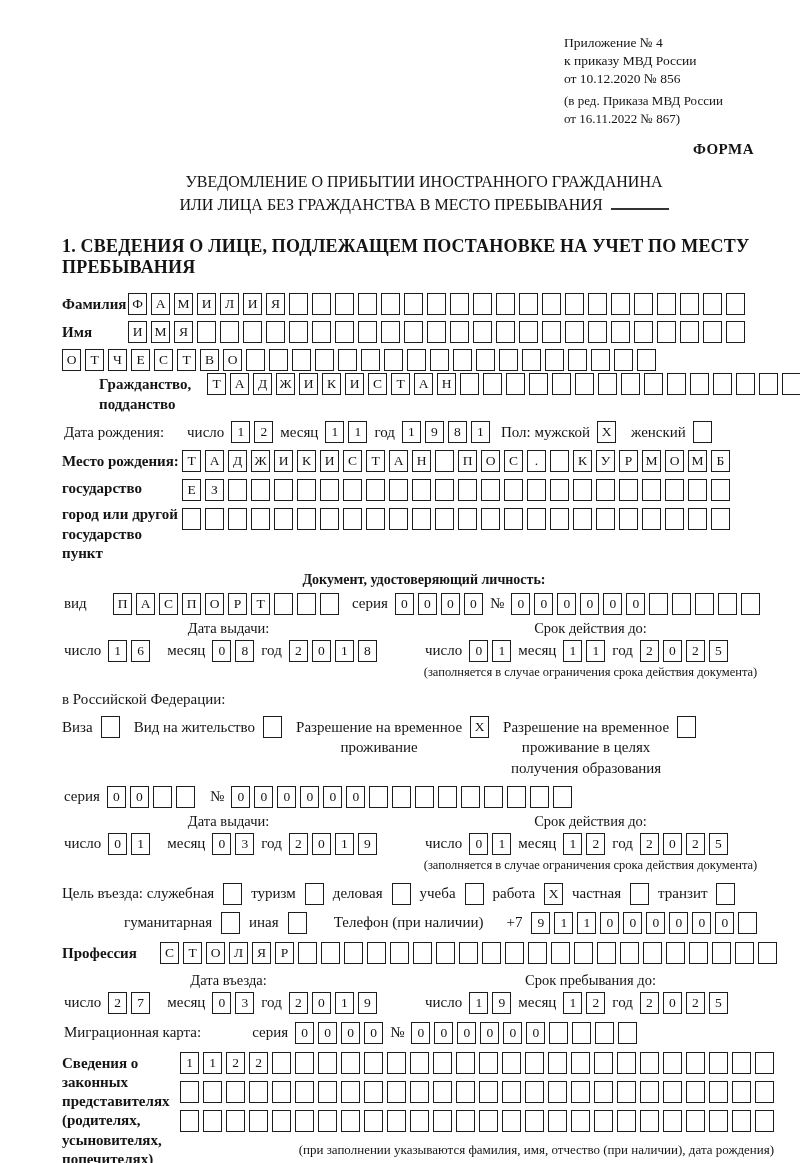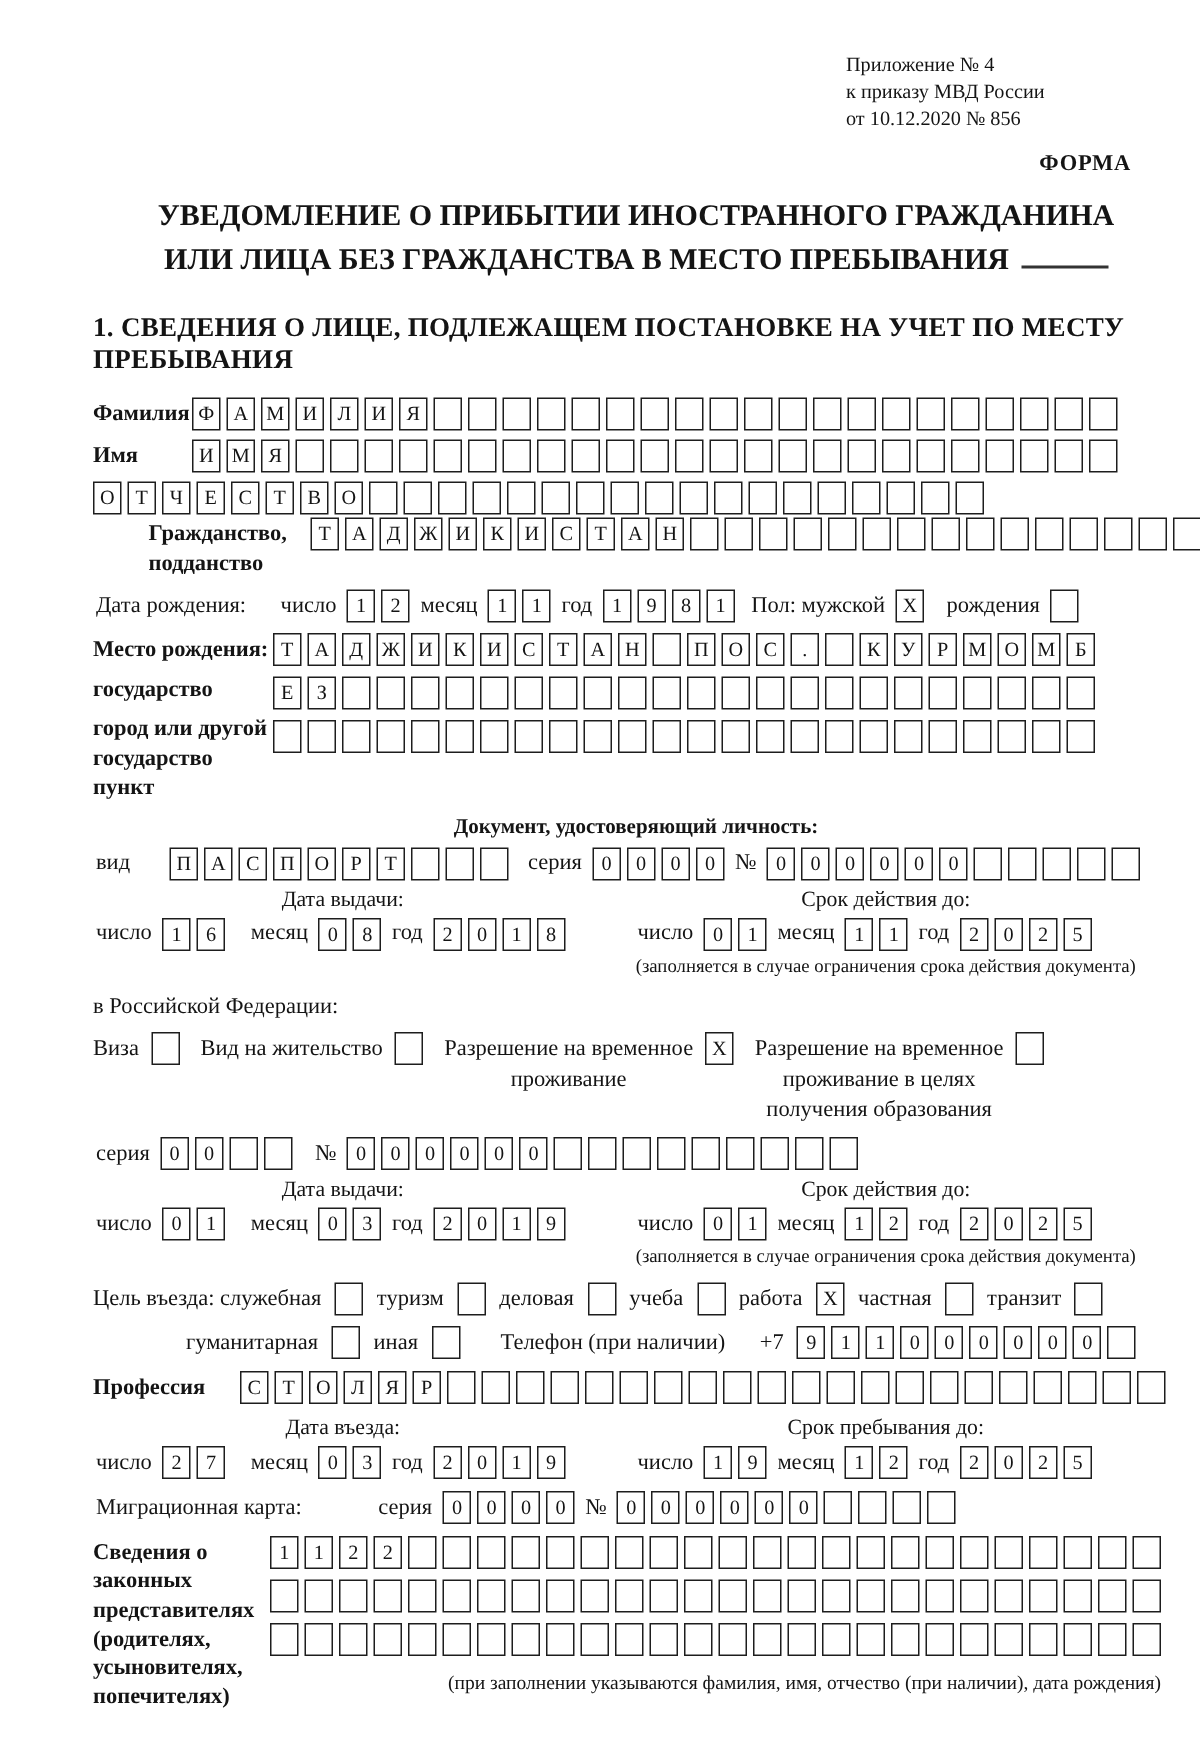--- a/index.html
+++ b/index.html
@@ -9,21 +9,21 @@
     font-family: "Liberation Serif", "DejaVu Serif", serif;
     color: #141414; font-size: 15px;
   }
   .page { width: 800px; height: 1163px; padding: 34px 14px 10px 62px; }
 
   
   .appendix { width: 200px; margin-left: auto; margin-right: 22px; font-size: 13.5px; line-height: 1.32; }
   .appendix .amend { margin-top: 5px; font-size: 13px; }
   .forma { text-align: right; padding-right: 32px; font-weight: bold; font-size: 15px; margin-top: 14px; letter-spacing: .5px; }
 
-  .title { text-align: center; font-weight: bold; font-size: 20px; line-height: 1.45; margin-top: 12px; }
+  .title { text-align: center; font-weight: normal; font-size: 16px; line-height: 1.45; margin-top: 12px; }
   .blank-line { display: inline-block; width: 58px; border-bottom: 2px solid #333; height: 12px; margin-left: 8px; }
 
   .sec-heading { font-weight: bold; font-size: 18px; margin-top: 20px; letter-spacing: .2px; }
 
   
   .cells { display: flex; gap: 4px; flex: none; }
   .cell {
     width: 19px; height: 22px; flex: none;
     border: 1.5px solid #1d1d1d;
     display: flex; align-items: center; justify-content: center;
@@ -64,20 +64,24 @@
 </style>
 </head>
 <body>
 
 <div class="page">
 
   <div class="appendix">
     <div>Приложение № 4</div>
     <div>к приказу МВД России</div>
     <div>от 10.12.2020 № 856</div>
+    <div class="amend">
+      <div>(в ред. Приказа МВД России</div>
+      <div>от 16.11.2022 № 867)</div>
+    </div>
   </div>
   <div class="forma">ФОРМА</div>
 
   <div class="title">
     <div>УВЕДОМЛЕНИЕ О ПРИБЫТИИ ИНОСТРАННОГО ГРАЖДАНИНА</div>
     <div>
       <span>ИЛИ ЛИЦА БЕЗ ГРАЖДАНСТВА В МЕСТО ПРЕБЫВАНИЯ</span><span class="blank-line"></span>
     </div>
   </div>
 
@@ -229,21 +233,21 @@
       </span>
     <span class="t">год</span>
     <span class="cells">
         <span class="cell">1</span>
         <span class="cell">9</span>
         <span class="cell">8</span>
         <span class="cell">1</span>
       </span>
     <span class="t" style="margin-left:4px;">Пол: мужской</span>
     <span class="cb">X</span>
-    <span class="t" style="margin-left:8px;">рождения</span>
+    <span class="t" style="margin-left:8px;">женский</span>
     <span class="cb"></span>
   </div>
 
   <div class="frow" style="margin-top:7px;">
     <div class="flabel" style="width:120px;">
       <div>Место рождения:</div>
       <div style="margin-top:7px;">государство</div>
       <div style="margin-top:7px;">город или другой</div>
       <div>государство пункт</div>
     </div>

